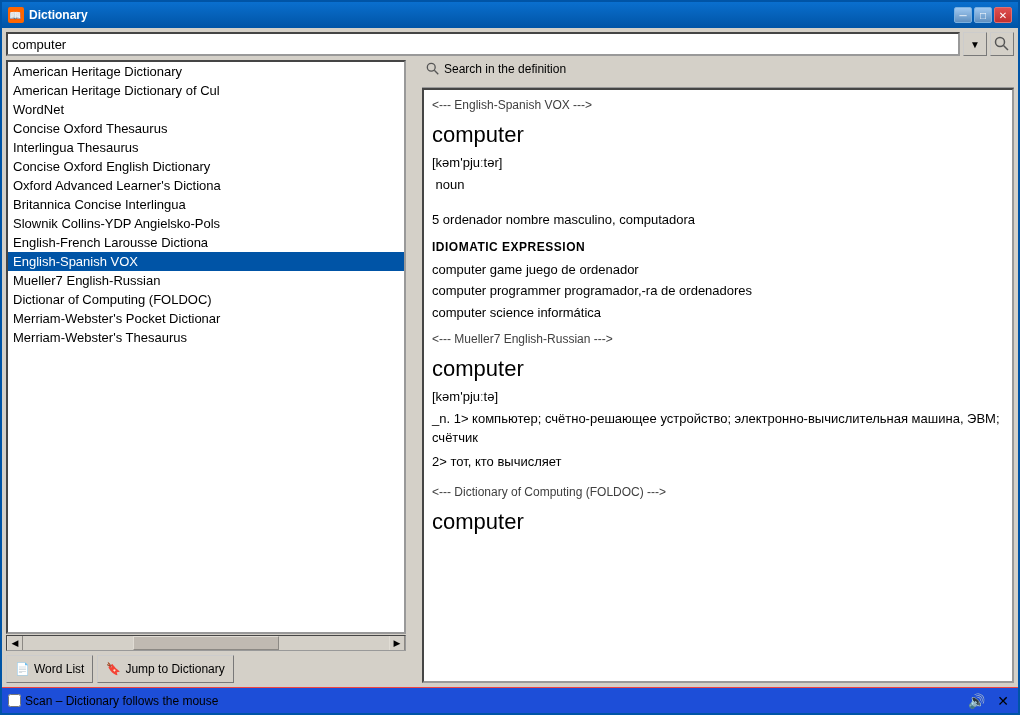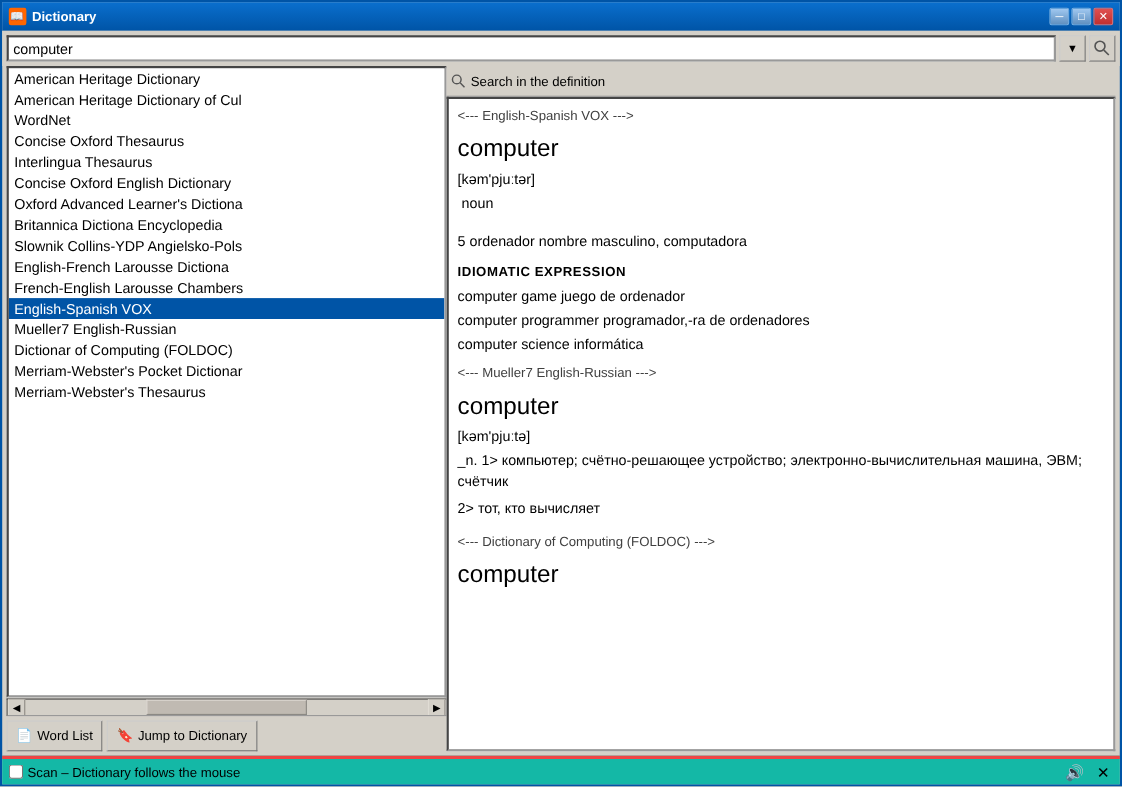--- a/index.html
+++ b/index.html
@@ -107,21 +107,21 @@
       cursor: pointer;
       display: flex;
       align-items: center;
       justify-content: center;
     }
     .main-area {
       display: flex;
       flex: 1;
       overflow: hidden;
       padding: 0 4px 4px 4px;
-      gap: 0;
+      gap: 16px;
     }
     .left-panel {
       width: 400px;
       display: flex;
       flex-direction: column;
       flex-shrink: 0;
     }
     .dict-list {
       flex: 1;
       border: 2px inset #999;
@@ -158,21 +158,20 @@
     }
     .right-panel {
       flex: 1;
       display: flex;
       flex-direction: column;
     }
     .search-in-def-bar {
       height: 28px;
       background: #d4d0c8;
       display: flex;
-      align-items: center;
       padding: 2px 4px;
       gap: 4px;
       border-bottom: 1px solid #999;
     }
     .search-in-def-label {
       font-size: 12px;
       font-weight: normal;
     }
     .definition-area {
       flex: 1;
@@ -209,22 +208,22 @@
       font-weight: bold;
       margin-top: 8px;
       margin-bottom: 4px;
       letter-spacing: 0.5px;
     }
     .def-idiom {
       margin-bottom: 2px;
     }
     .status-bar {
       height: 26px;
-      background: #14b8a6;
-      border-top: 3px solid #ef4444;
+      background: #1d4ed8;
+      border-top: 1px solid #ef4444;
       display: flex;
       align-items: center;
       justify-content: space-between;
       padding: 0 6px;
       flex-shrink: 0;
     }
     .status-left {
       display: flex;
       align-items: center;
       gap: 4px;
@@ -320,24 +319,23 @@
 
     <div class="left-panel">
       <div class="dict-list" id="dict-list">
       <div class="dict-list-item">American Heritage Dictionary</div>
           <div class="dict-list-item">American Heritage Dictionary of Cul</div>
           <div class="dict-list-item">WordNet</div>
           <div class="dict-list-item">Concise Oxford Thesaurus</div>
           <div class="dict-list-item">Interlingua Thesaurus</div>
           <div class="dict-list-item">Concise Oxford English Dictionary</div>
           <div class="dict-list-item">Oxford Advanced Learner's Dictiona</div>
-          <div class="dict-list-item">Britannica Dictiona Encyclopedia</div>
+          <div class="dict-list-item">Britannica Concise Interlingua</div>
           <div class="dict-list-item">Slownik Collins-YDP Angielsko-Pols</div>
           <div class="dict-list-item">English-French Larousse Dictiona</div>
-          <div class="dict-list-item">French-English Larousse Chambers</div>
           <div class="dict-list-item selected">English-Spanish VOX</div>
           <div class="dict-list-item">Mueller7 English-Russian</div>
           <div class="dict-list-item">Dictionar of Computing (FOLDOC)</div>
           <div class="dict-list-item">Merriam-Webster's Pocket Dictionar</div>
           <div class="dict-list-item">Merriam-Webster's Thesaurus</div>
         </div>
       <div class="horiz-scroll">
         <div class="horiz-scroll-btn">◀</div>
         <div class="horiz-scroll-track">
           <div class="horiz-scroll-thumb"></div>

